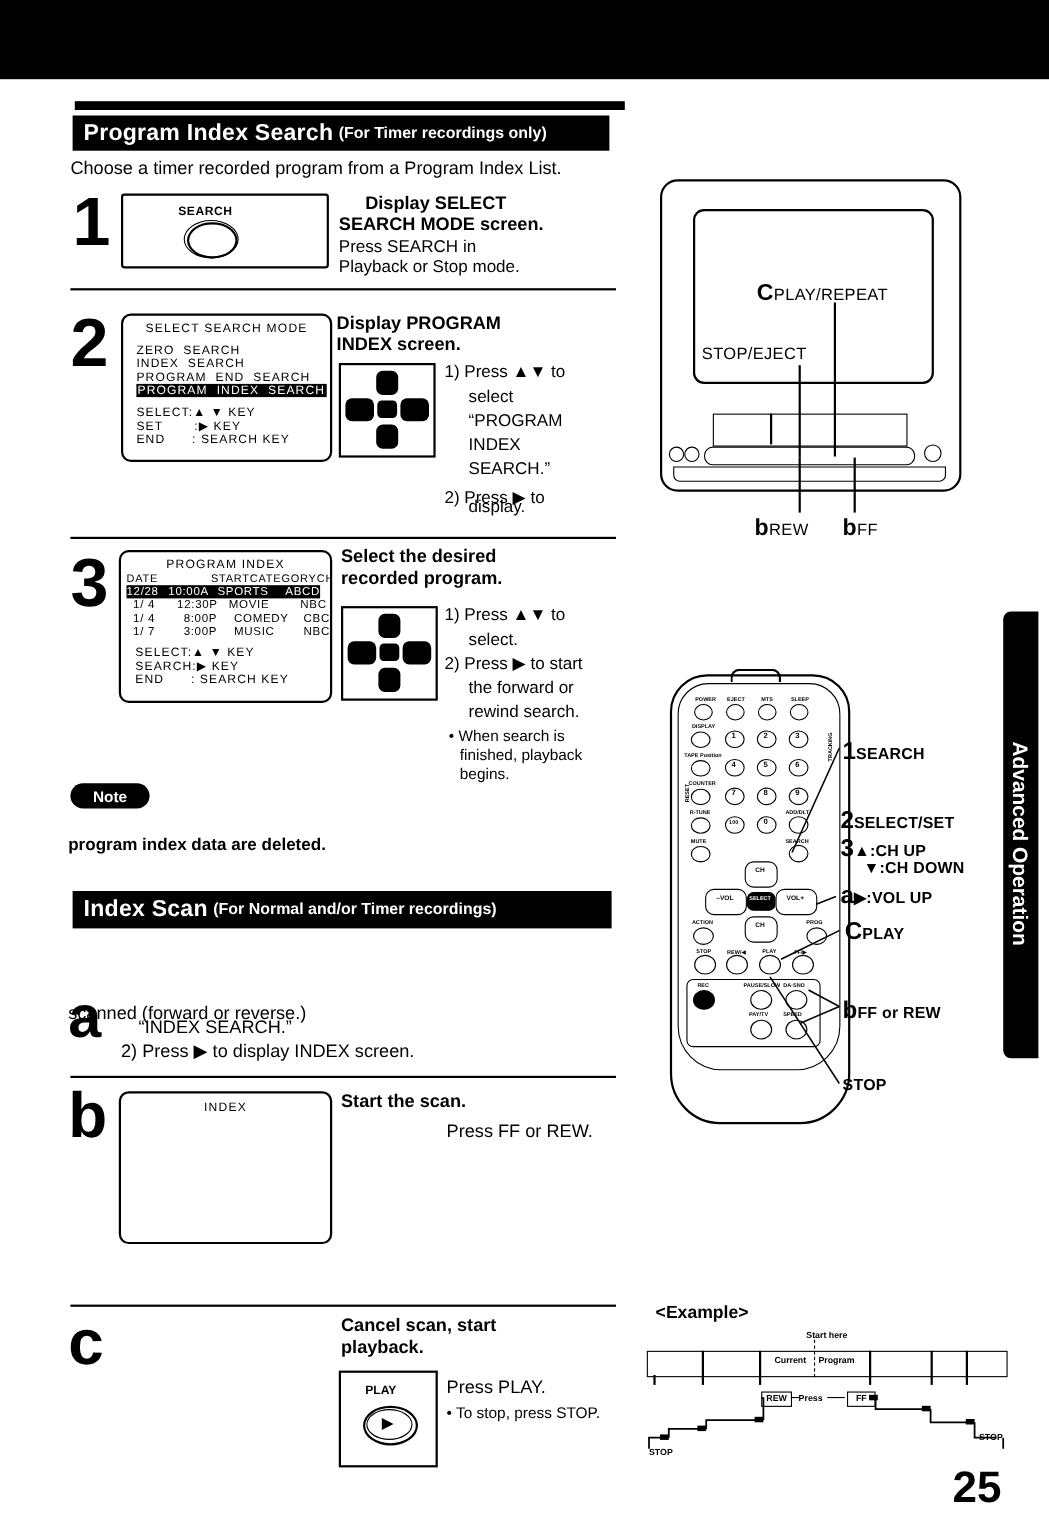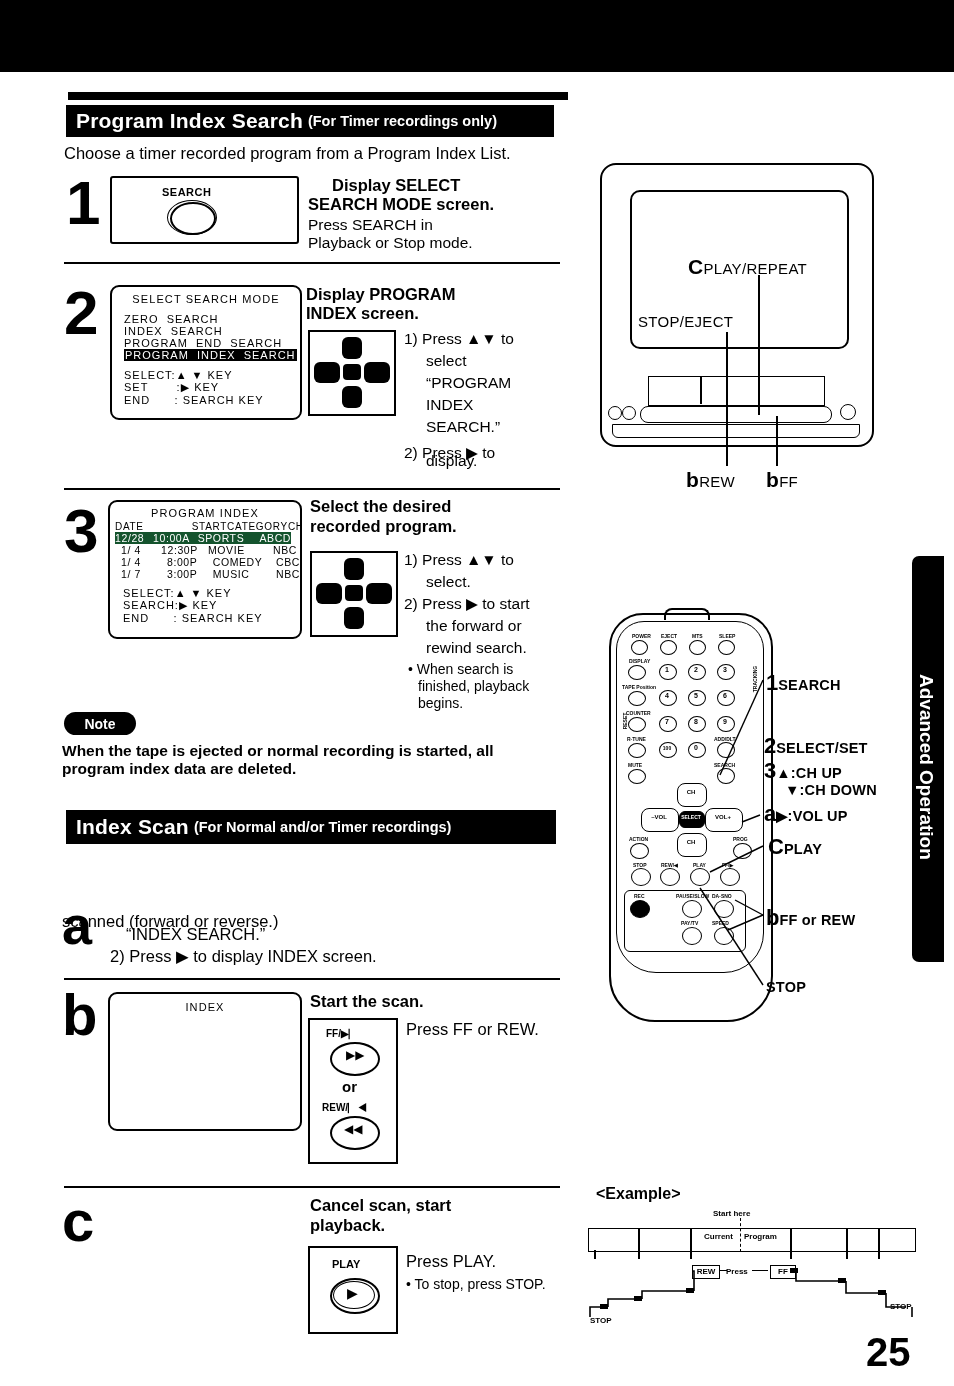--- a/index.html
+++ b/index.html
@@ -146,21 +146,21 @@
   <div class="stepnum" style="left:64px;top:500px;font-size:62px;">3</div>
   <div class="osd" style="left:108px;top:500px;width:190px;height:130px;padding:5px 0 0 0;">
     <div class="osd-title">PROGRAM  INDEX</div>
     <div style="padding-left:5px;margin-top:2px;">
       <div style="display:flex;font-size:10px;letter-spacing:.7px;">
         <span style="width:40px;">DATE</span>
         <span style="width:46px;margin-left:48px;">START</span>
         <span style="width:66px;">CATEGORY</span>
         <span>CH</span>
       </div>
-      <div style="display:flex;font-size:10.5px;letter-spacing:.6px;background:#14532d;color:#fff;width:176px;">
+      <div style="display:flex;font-size:10.5px;letter-spacing:.6px;background:#000000;color:#fff;width:176px;">
         <span style="width:40px;">12/28</span>
         <span style="width:47px;">10:00A</span>
         <span style="width:65px;">SPORTS</span>
         <span>ABCD</span>
       </div>
       <div style="display:flex;font-size:10.5px;letter-spacing:.6px;">
         <span style="width:40px;padding-left:6px;">1/ 4</span>
         <span style="width:47px;">12:30P</span>
         <span style="width:65px;">MOVIE</span>
         <span>NBC</span>
@@ -198,53 +198,39 @@
   <div class="instr-b" style="left:404px;top:551px;">1) Press ▲▼ to</div>
   <div class="instr-b" style="left:426px;top:573px;">select.</div>
   <div class="instr-b" style="left:404px;top:595px;">2) Press ▶ to start</div>
   <div class="instr-b" style="left:426px;top:617px;">the forward or</div>
   <div class="instr-b" style="left:426px;top:639px;">rewind search.</div>
   <div class="instr-b" style="left:408px;top:661px;font-size:14px;">• When search is</div>
   <div class="instr-b" style="left:418px;top:678px;font-size:14px;">finished, playback</div>
   <div class="instr-b" style="left:418px;top:695px;font-size:14px;">begins.</div>
 
   <div class="notepill" style="left:64px;top:712px;width:72px;height:23px;">Note</div>
-  <div class="notetxt" style="left:62px;top:742px;">When the tape is ejected or normal recording is started, all</div>
   <div class="notetxt" style="left:62px;top:760px;">program index data are deleted.</div>
 
   <div class="hdrbar" style="left:66px;top:810px;width:490px;height:34px;">
     <span class="h-main">Index Scan</span>
     <span class="h-sub">(For Normal and/or Timer recordings)</span>
   </div>
   <div class="intro" style="left:62px;top:912px;">scanned (forward or reverse.)</div>
 
   <div class="stepnum" style="left:62px;top:898px;font-size:54px;">a</div>
   <div class="instr-b" style="left:126px;top:925px;font-size:16.5px;">“INDEX SEARCH.”</div>
   <div class="instr-b" style="left:110px;top:947px;font-size:16.5px;">2) Press ▶ to display INDEX screen.</div>
   <div class="rule" style="left:64px;top:978px;width:496px;"></div>
 
   <div class="stepnum" style="left:62px;top:986px;font-size:58px;">b</div>
   <div class="osd" style="left:108px;top:992px;width:190px;height:135px;">
     <div class="osd-title" style="margin-top:7px;">INDEX</div>
   </div>
   <div class="instr-t" style="left:310px;top:992px;">Start the scan.</div>
 
-  <div class="btnbox" style="left:308px;top:1018px;width:86px;height:142px;border-radius:0;">
-    <div style="position:absolute;left:16px;top:8px;font-size:10px;font-weight:bold;">
-      <span>FF/</span>▶⎸
-    </div>
-    <div class="ellipse" style="left:20px;top:22px;width:46px;height:30px;"></div>
-    <div style="position:absolute;left:36px;top:28px;font-size:12px;">▶▶</div>
-    <div style="position:absolute;left:32px;top:58px;font-size:15px;font-weight:bold;">or</div>
-    <div style="position:absolute;left:12px;top:82px;font-size:10px;font-weight:bold;">
-      <span>REW/</span>⎸◀
-    </div>
-    <div class="ellipse" style="left:20px;top:96px;width:46px;height:30px;"></div>
-    <div style="position:absolute;left:34px;top:102px;font-size:12px;">◀◀</div>
-  </div>
   <div class="instr-b" style="left:406px;top:1020px;font-size:16.5px;">Press FF or REW.</div>
   <div class="rule" style="left:64px;top:1186px;width:496px;"></div>
 
   <div class="stepnum" style="left:62px;top:1192px;font-size:58px;">c</div>
   <div class="instr-t" style="left:310px;top:1196px;">Cancel scan, start</div>
   <div class="instr-t" style="left:310px;top:1216px;">playback.</div>
   <div class="btnbox" style="left:308px;top:1246px;width:86px;height:84px;border-radius:0;">
     <div style="position:absolute;left:22px;top:10px;font-size:11px;font-weight:bold;">PLAY</div>
     <div class="ellipse" style="left:20px;top:30px;width:46px;height:32px;"></div>
     <div class="ellipse" style="left:23px;top:33px;width:40px;height:26px;border-width:1.3px;"></div>
@@ -397,21 +383,21 @@
   <svg class="abs" style="left:600px;top:600px;width:200px;height:420px;" viewBox="0 0 200 420">
     <line x1="163" y1="80" x2="120" y2="175" stroke="#000" stroke-width="1.4"></line>
     <line x1="160" y1="215" x2="142" y2="222" stroke="#000" stroke-width="1.4"></line>
     <line x1="163" y1="246" x2="110" y2="272" stroke="#000" stroke-width="1.4"></line>
     <line x1="163" y1="315" x2="135" y2="300" stroke="#000" stroke-width="1.4"></line>
     <line x1="163" y1="315" x2="128" y2="330" stroke="#000" stroke-width="1.4"></line>
     <line x1="163" y1="385" x2="100" y2="288" stroke="#000" stroke-width="1.4"></line>
   </svg>
 
   <div class="exlabel" style="left:596px;top:1185px;">&lt;Example&gt;</div>
-  <div class="exsmall" style="left:713px;top:1209px;">Start here</div>
+  <div class="exsmall" style="left:733px;top:1209px;">Start here</div>
   <div class="tapebar" style="left:588px;top:1228px;width:326px;height:22px;"></div>
   <div class="tapeseg" style="left:638px;top:1228px;height:22px;"></div>
   <div class="tapeseg" style="left:690px;top:1228px;height:22px;"></div>
   <div class="tapeseg" style="left:790px;top:1228px;height:22px;"></div>
   <div class="tapeseg" style="left:846px;top:1228px;height:22px;"></div>
   <div class="tapeseg" style="left:878px;top:1228px;height:22px;"></div>
   <div class="abs" style="left:740px;top:1218px;border-left:1.4px dashed #000;height:34px;"></div>
   <div class="exsmall" style="left:704px;top:1232px;">Current</div>
   <div class="exsmall" style="left:744px;top:1232px;">Program</div>
 

